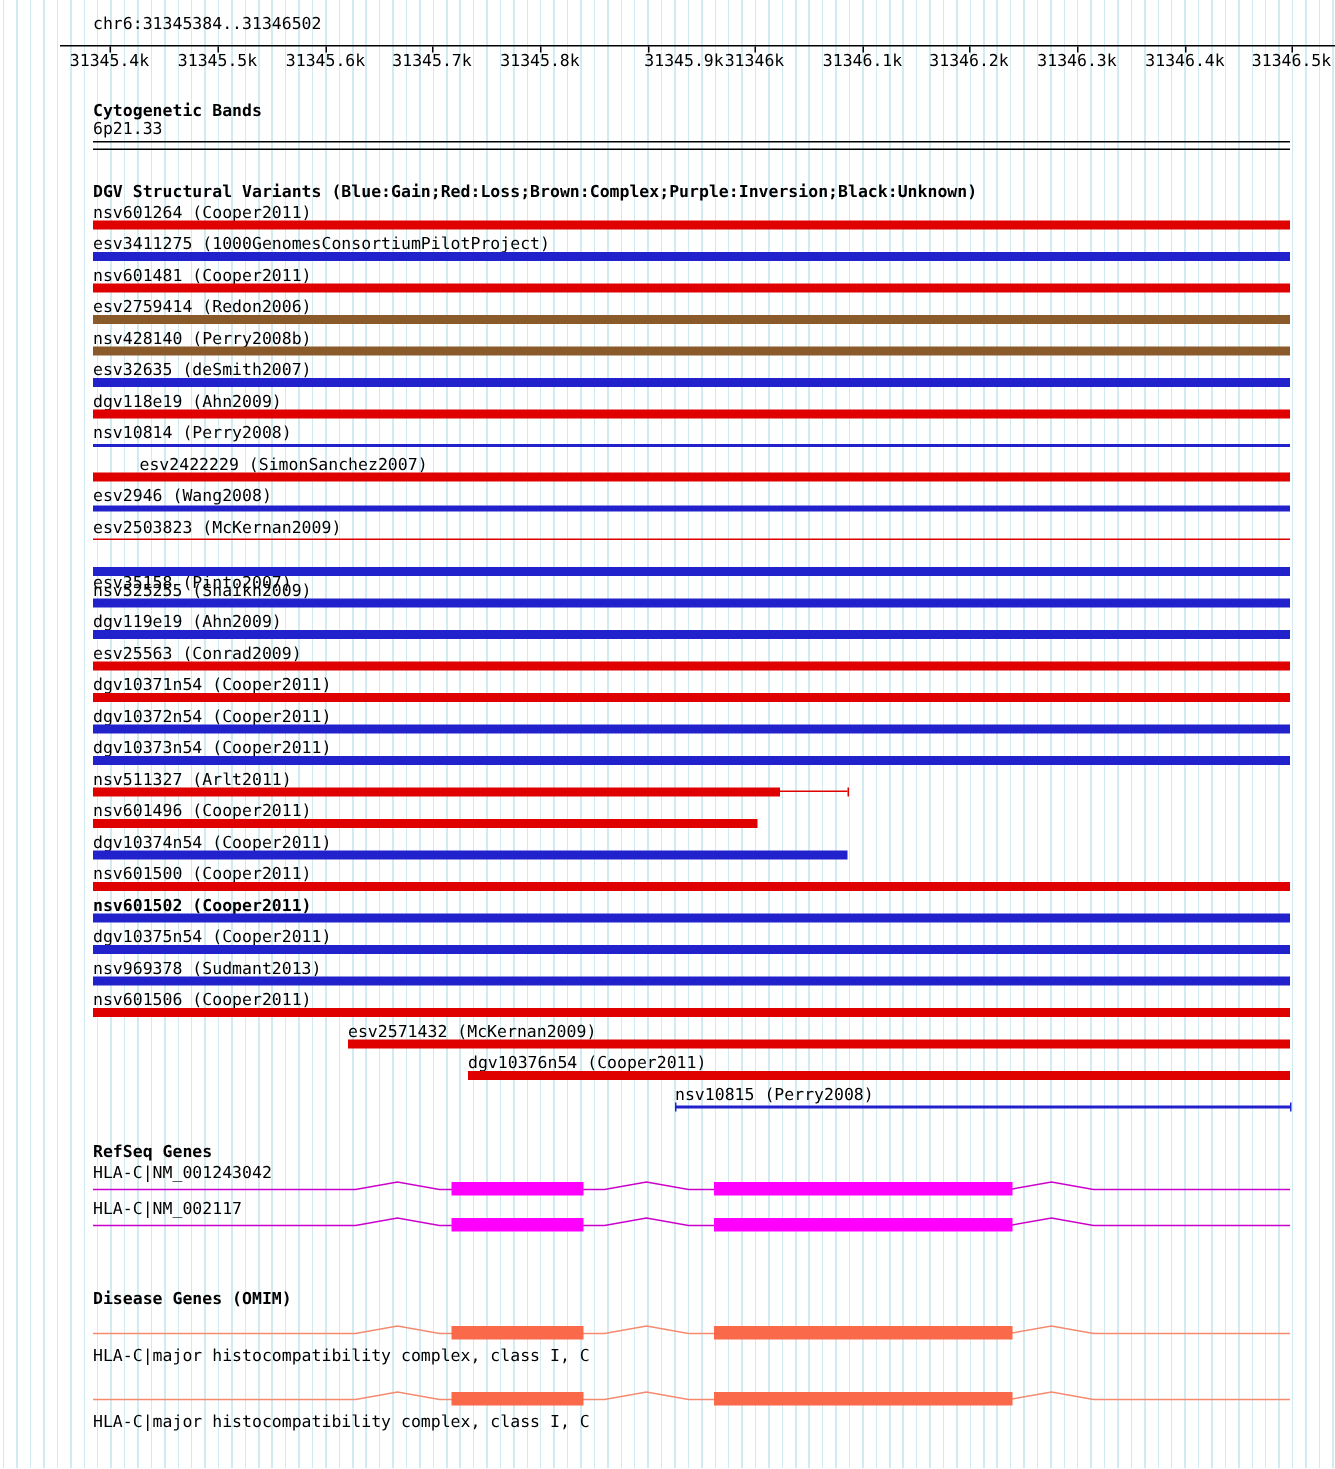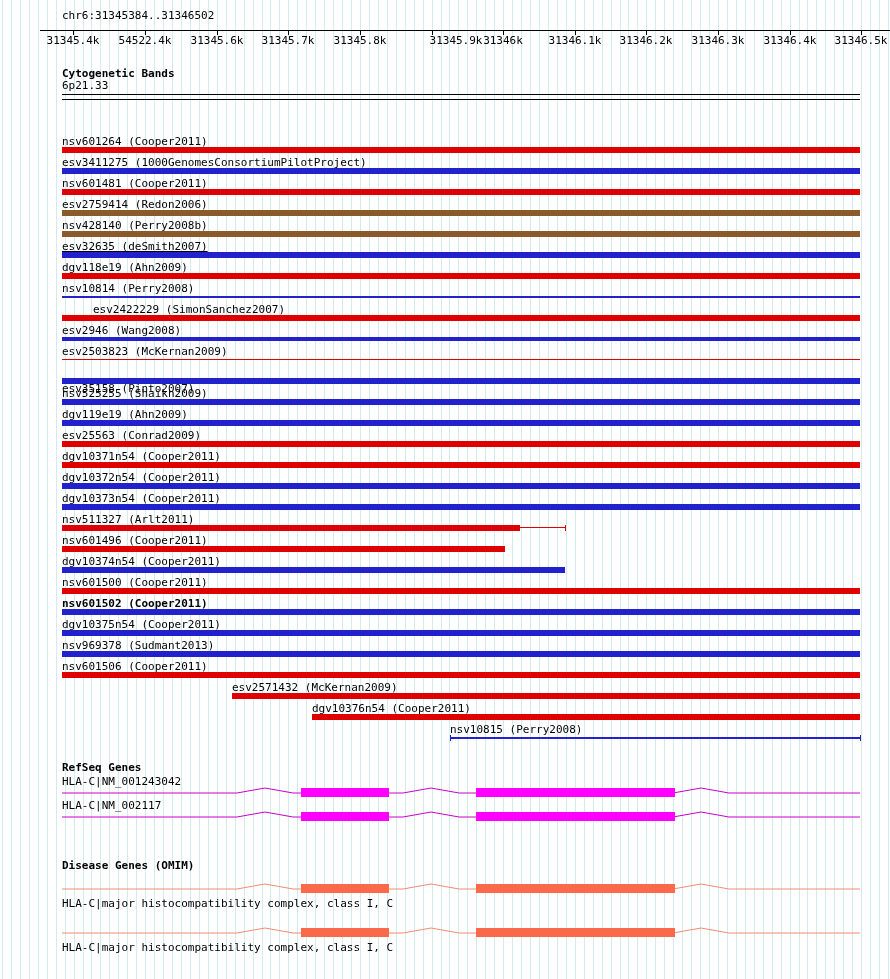--- a/index.html
+++ b/index.html
@@ -22,28 +22,29 @@
 <body>
 
 <div id="canvas" style="background-image: repeating-linear-gradient(90deg, rgb(210, 235, 243) 0px, rgb(210, 235, 243) 1px, transparent 1px, transparent 8.95px); background-position: 2px 0px;">
   <div class="txt" style="left:62px;top:10px">chr6:31345384..31346502</div>
   <div class="ruler-line"></div>
 
   <div class="txt bold" style="left:62px;top:68px">Cytogenetic Bands</div>
   <div class="txt" style="left:62px;top:80px">6p21.33</div>
   <div class="bandbox"></div>
 
+  <div class="txt bold" style="left:62px;top:122px">DGV Structural Variants (Blue:Gain;Red:Loss;Brown:Complex;Purple:Inversion;Black:Unknown)</div>
 
   <div class="txt bold" style="left:62px;top:762px">RefSeq Genes</div>
 
   <div class="txt bold" style="left:62px;top:860px">Disease Genes (OMIM)</div>
 <div class="tickmark" style="left: 73px;"></div>
     <div class="ticklabel" style="left: 73px;">31345.4k</div>
     <div class="tickmark" style="left: 145px;"></div>
-    <div class="ticklabel" style="left: 145px;">54522.4k</div>
+    <div class="ticklabel" style="left: 145px;">31345.5k</div>
     <div class="tickmark" style="left: 217px;"></div>
     <div class="ticklabel" style="left: 217px;">31345.6k</div>
     <div class="tickmark" style="left: 288px;"></div>
     <div class="ticklabel" style="left: 288px;">31345.7k</div>
     <div class="tickmark" style="left: 360px;"></div>
     <div class="ticklabel" style="left: 360px;">31345.8k</div>
     <div class="tickmark" style="left: 432px;"></div>
     <div class="ticklabel" style="left: 432px; margin-left: 24px;">31345.9k</div>
     <div class="tickmark" style="left: 503px;"></div>
     <div class="ticklabel" style="left: 503px;">31346k</div>
@@ -60,21 +61,21 @@
     <div class="txt" style="left: 62px; top: 136px;">nsv601264 (Cooper2011)</div>
     <div class="bar" style="left: 62px; width: 798px; top: 147px; height: 6px; background: rgb(223, 0, 0);"></div>
     <div class="txt" style="left: 62px; top: 157px;">esv3411275 (1000GenomesConsortiumPilotProject)</div>
     <div class="bar" style="left: 62px; width: 798px; top: 168px; height: 6px; background: rgb(34, 34, 204);"></div>
     <div class="txt" style="left: 62px; top: 178px;">nsv601481 (Cooper2011)</div>
     <div class="bar" style="left: 62px; width: 798px; top: 189px; height: 6px; background: rgb(223, 0, 0);"></div>
     <div class="txt" style="left: 62px; top: 199px;">esv2759414 (Redon2006)</div>
     <div class="bar" style="left: 62px; width: 798px; top: 210px; height: 6px; background: rgb(139, 90, 43);"></div>
     <div class="txt" style="left: 62px; top: 220px;">nsv428140 (Perry2008b)</div>
     <div class="bar" style="left: 62px; width: 798px; top: 231px; height: 6px; background: rgb(139, 90, 43);"></div>
-    <div class="txt" style="left: 62px; top: 241px; text-decoration: underline;">esv32635 (deSmith2007)</div>
+    <div class="txt" style="left: 62px; top: 241px;">esv32635 (deSmith2007)</div>
     <div class="bar" style="left: 62px; width: 798px; top: 252px; height: 6px; background: rgb(34, 34, 204);"></div>
     <div class="txt" style="left: 62px; top: 262px;">dgv118e19 (Ahn2009)</div>
     <div class="bar" style="left: 62px; width: 798px; top: 273px; height: 6px; background: rgb(223, 0, 0);"></div>
     <div class="txt" style="left: 62px; top: 283px;">nsv10814 (Perry2008)</div>
     <div class="bar" style="left: 62px; width: 798px; top: 296px; height: 2px; background: rgb(34, 34, 204);"></div>
     <div class="txt" style="left: 62px; top: 304px; margin-left: 31px;">esv2422229 (SimonSanchez2007)</div>
     <div class="bar" style="left: 62px; width: 798px; top: 315px; height: 6px; background: rgb(223, 0, 0);"></div>
     <div class="txt" style="left: 62px; top: 325px; text-align: center;">esv2946 (Wang2008)</div>
     <div class="bar" style="left: 62px; width: 798px; top: 337px; height: 4px; background: rgb(34, 34, 204);"></div>
     <div class="txt" style="left: 62px; top: 346px;">esv2503823 (McKernan2009)</div>

